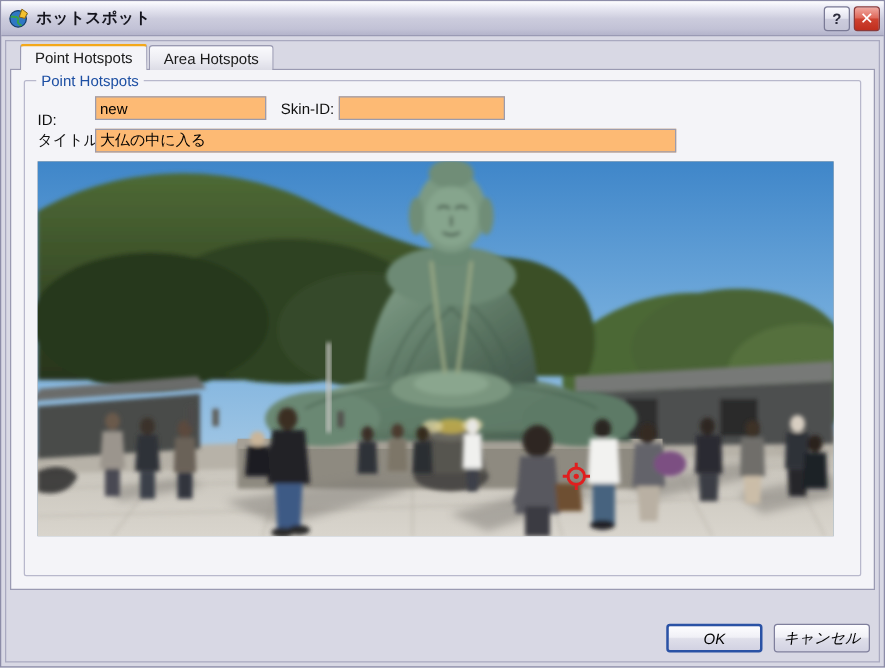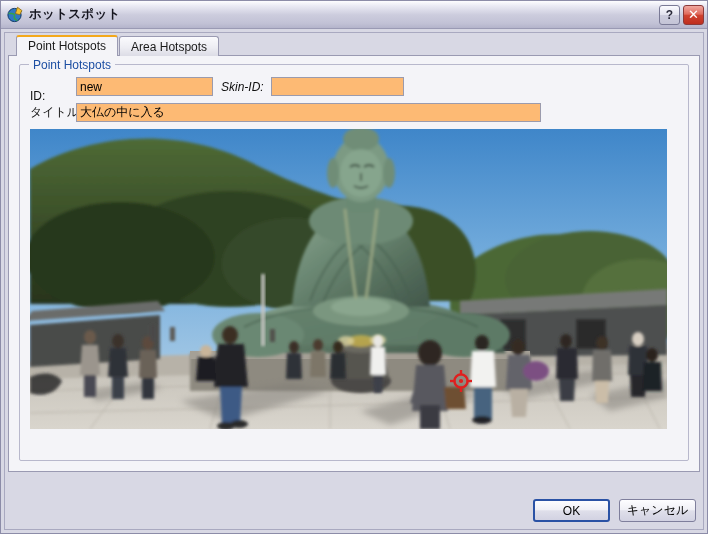--- a/index.html
+++ b/index.html
@@ -150,21 +150,21 @@
     align-items: center;
     margin-bottom: 7px;
     height: 19px;
   }
   .lbl {
     font-size: 12px;
     color: #101010;
     white-space: nowrap;
   }
   .lbl-id     { width: 46px; margin-top: 19px; }
-  .lbl-skin   { width: 50px; margin-left: 8px; text-align: left; font-style: italic; }
+  .lbl-skin   { width: 50px; margin-left: 8px; text-align: center; }
   .lbl-title  { width: 46px; }
   .lbl-url    { width: 46px; }
   .lbl-target { width: 44px; margin-left: 8px; text-align: left; }
 
   .field {
     height: 19px;
     box-sizing: border-box;
     border: 1px solid #9b9bad;
     background: #fdba74;
     font-family: "Liberation Sans", "DejaVu Sans", sans-serif;
@@ -205,20 +205,21 @@
     margin-left: -11px; margin-top: -11px;
     z-index: 5;
   }
 
   
   .buttonbar {
     position: absolute;
     right: 11px; bottom: 11px;
     display: flex;
     gap: 9px;
+    font-style: italic;
   }
   .btn {
     height: 23px;
     box-sizing: border-box;
     font-family: "Liberation Sans", "DejaVu Sans", sans-serif;
     font-size: 12px;
     color: #000;
     border: 1px solid #7f7f9c;
     border-radius: 3px;
     background: linear-gradient(to bottom, #fdfdff 0%, #f0f0f6 46%, #dfdfea 52%, #d2d2e2 100%);

